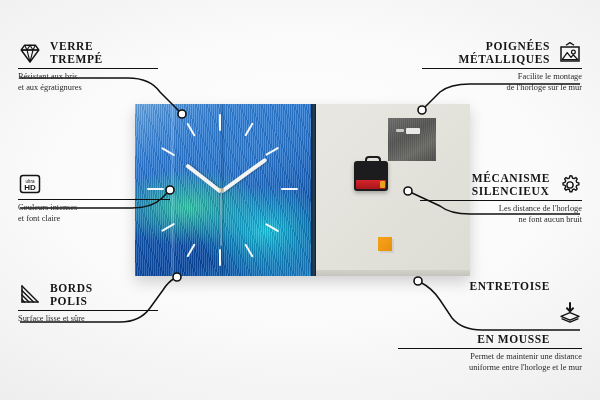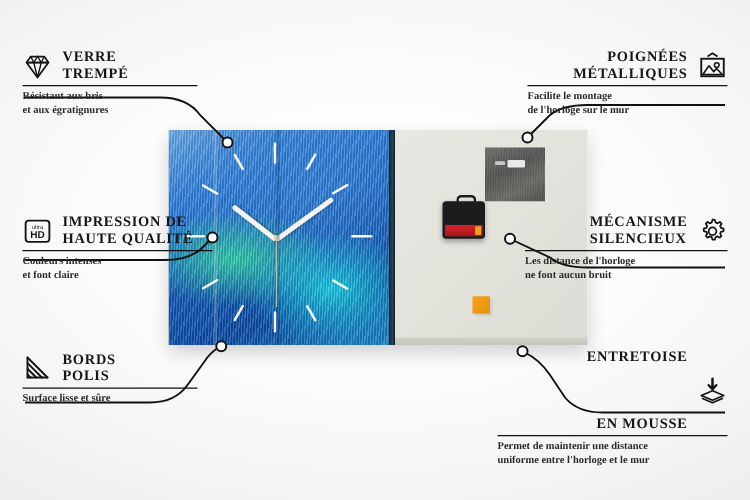--- a/index.html
+++ b/index.html
@@ -92,23 +92,23 @@
   .co-head{display:flex;align-items:center;gap:8px;}
   .co-head.right{justify-content:flex-end;}
   .co-title{
     font-family:"Liberation Serif", serif;
     font-size:11.5px;font-weight:700;letter-spacing:.6px;color:#161616;
     line-height:12.5px;text-transform:uppercase;
   }
   .co-rule{height:0;border-top:1.4px solid #111;margin-top:3px;}
   .co-sub{
     font-family:"Liberation Serif", serif;
-    font-size:8.4px;color:#2a2a2a;line-height:10.5px;margin-top:3px;font-weight:bold;
-  }
-  .right .co-title,.co-sub.r{}
+    font-size:8.4px;color:#2a2a2a;line-height:10.5px;margin-top:3px;
+  }
+  .right .co-title,.co-sub.r{text-align:right;}
   .icon{width:24px;height:24px;flex:0 0 24px;display:block;}
   
   #wires{position:absolute;left:0;top:0;width:600px;height:400px;}
 </style>
 </head>
 <body>
 
 <div id="stage">
 
   <div class="product">
@@ -186,24 +186,20 @@
     <div class="co-sub" style="margin-top:0;">et aux égratignures</div>
   </div>
 
   <div class="callout" style="left:18px;top:172px;width:175px;">
     <div class="co-head">
       <svg class="icon" viewBox="0 0 24 24">
         <rect x="2.5" y="3.5" width="19" height="17" rx="2.5" fill="none" stroke="#141414" stroke-width="1.5"></rect>
         <text x="12" y="10.6" font-family="Liberation Sans, sans-serif" font-size="4.6" text-anchor="middle" fill="#141414">ultra</text>
         <text x="12" y="17.6" font-family="Liberation Sans, sans-serif" font-size="8" font-weight="bold" text-anchor="middle" fill="#141414">HD</text>
       </svg>
-      <div>
-        <div class="co-title">IMPRESSION DE</div>
-        <div class="co-title">HAUTE QUALITÉ</div>
-      </div>
     </div>
     <div class="co-rule" style="width:152px;"></div>
     <div class="co-sub">Couleurs intenses</div>
     <div class="co-sub" style="margin-top:0;">et font claire</div>
   </div>
 
   <div class="callout" style="left:18px;top:282px;width:160px;">
     <div class="co-head">
       <svg class="icon" viewBox="0 0 24 24">
         <g stroke="#141414" stroke-width="1.5" stroke-linecap="round">

